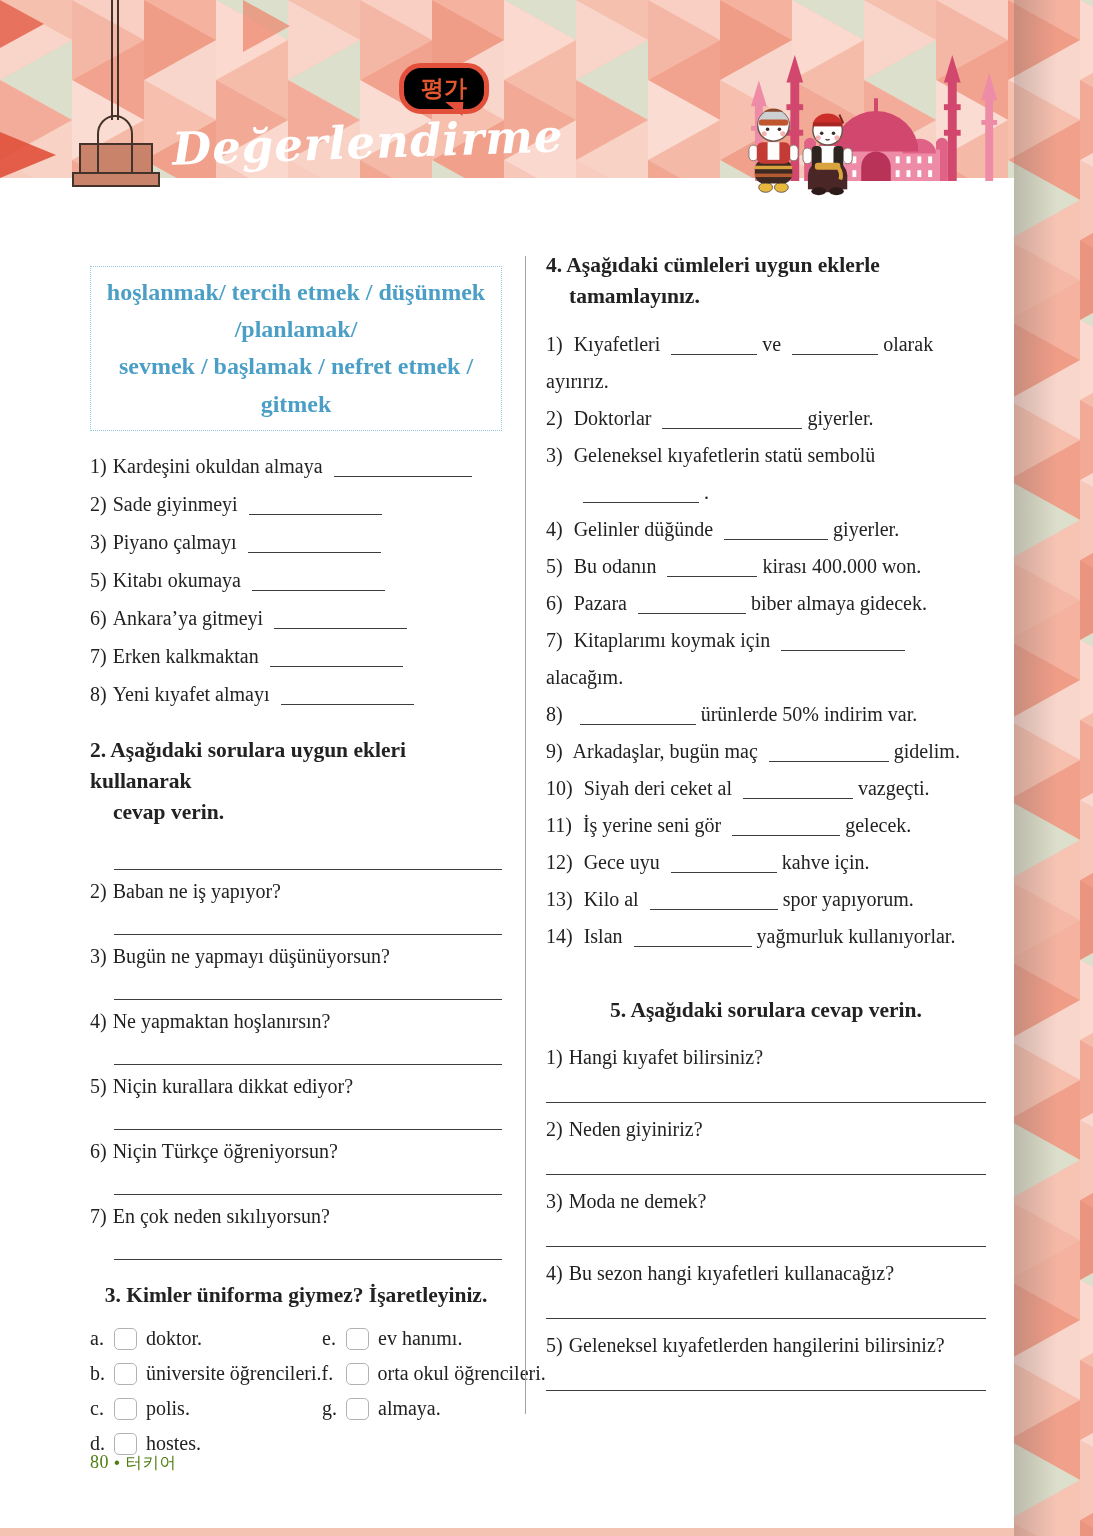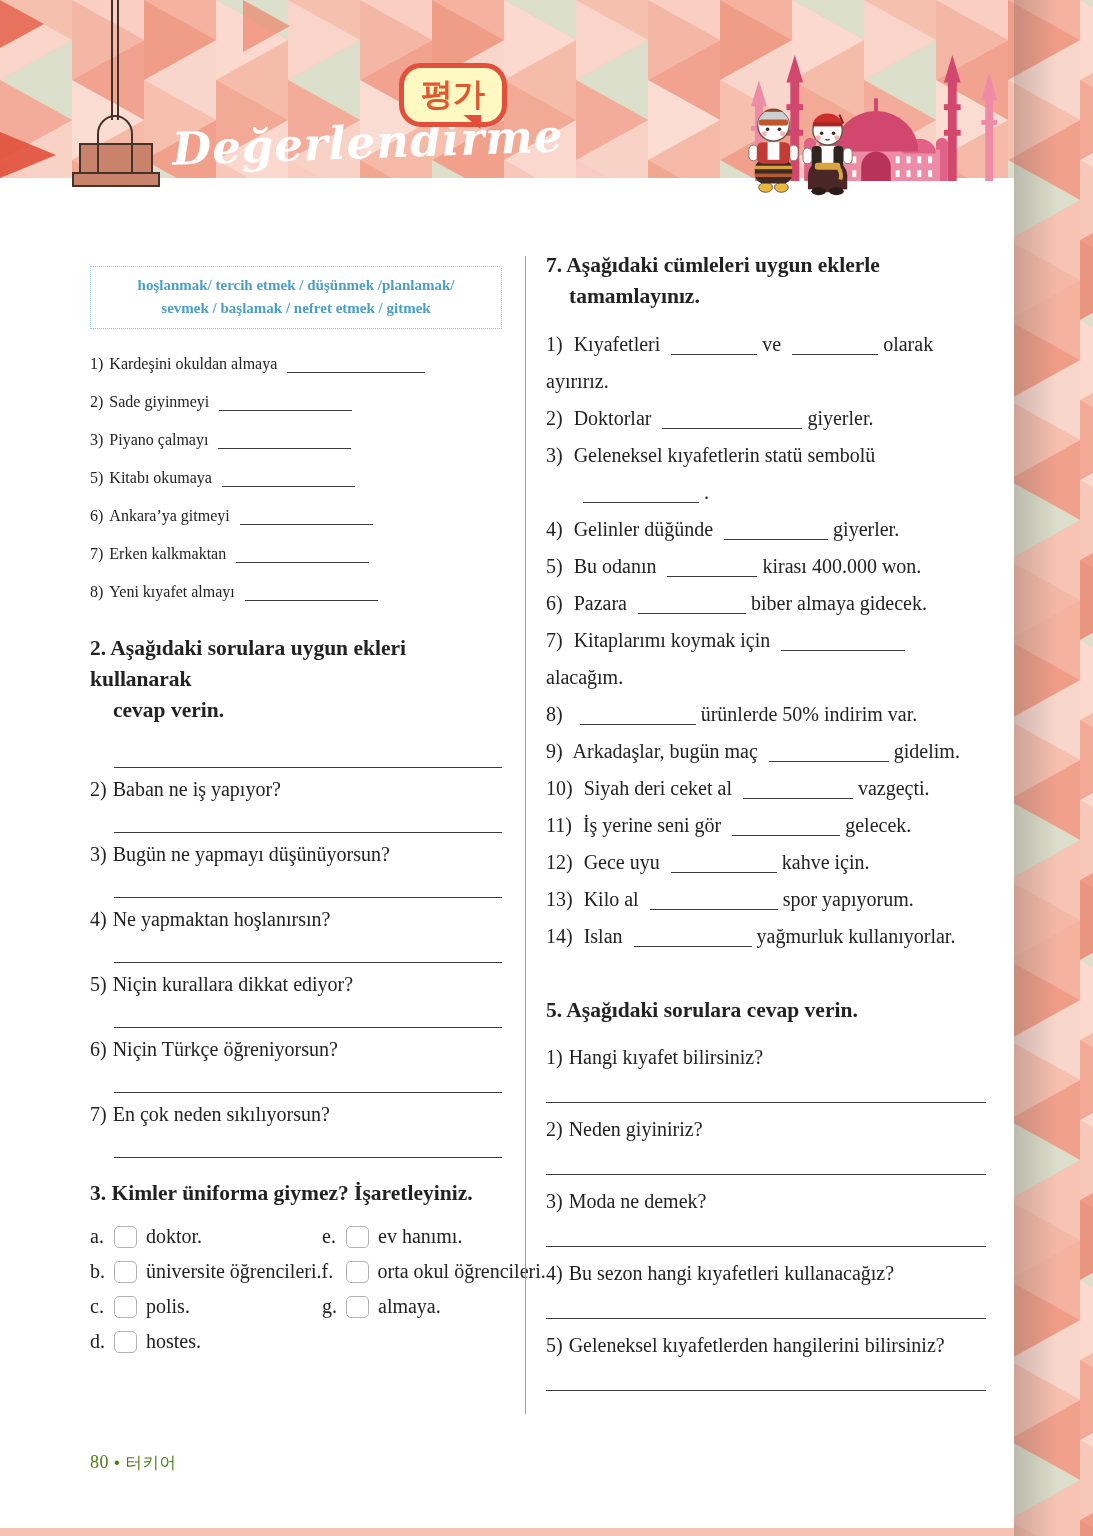--- a/index.html
+++ b/index.html
@@ -10,42 +10,42 @@
   .header-banner{position:absolute;left:0;top:0;width:1014px;height:178px;z-index:1;}
   .side-strip{position:absolute;right:0;top:0;width:79px;height:1536px;z-index:1;}
   .side-strip .shadow{position:absolute;left:0;top:0;width:100%;height:100%;
       background:linear-gradient(90deg, rgba(110,100,96,.30), rgba(110,100,96,0) 55%);}
   .bottom-strip{position:absolute;left:0;bottom:0;width:1014px;height:8px;background:#f5c3b2;z-index:1;}
 
   .lamp{position:absolute;left:68px;top:0;z-index:3;}
   .script-title{position:absolute;left:172px;top:116px;z-index:3;
       font-family:"DejaVu Serif", serif;font-style:italic;font-weight:bold;
       font-size:45px;color:#ffffff;letter-spacing:1px;transform:rotate(-2deg);}
-  .badge{position:absolute;left:399px;top:63px;z-index:4;background:#fef9c3;
+  .badge{position:absolute;left:399px;top:63px;z-index:4;background:#000000;
       border:5px solid #e2503c;border-radius:22px;padding:5px 17px;
-      font-family:"DejaVu Sans", sans-serif;font-weight:bold;font-size:32px;color:#e2572e;}
+      font-family:"DejaVu Sans", sans-serif;font-weight:bold;font-size:23px;color:#e2572e;}
   .badge::after{content:"";position:absolute;right:14px;bottom:-16px;width:0;height:0;
       border:9px solid transparent;border-top:14px solid #e2503c;transform:skewX(30deg);}
   .mosque{position:absolute;left:742px;top:55px;z-index:2;}
   .kids{position:absolute;left:744px;top:100px;z-index:3;}
 
   
   .content{position:absolute;left:90px;top:250px;width:896px;display:flex;z-index:5;}
   .col-left{width:412px;flex:none;}
   .divider{width:1px;background:#a3a3a3;margin-left:23px;height:1158px;margin-top:6px;flex:none;}
   .col-right{flex:1;padding-left:20px;}
 
   .sec-title{font-size:21.5px;font-weight:bold;line-height:1.45;margin:0 0 12px 0;}
   .sec-title .line2{display:block;padding-left:23px;}
-  .sec-title.single{margin-bottom:16px;}
-
-  .word-bank{border:1.6px dotted #93cbe2;color:#4b9fc6;font-weight:bold;font-size:15px;
+  .sec-title.single{margin-bottom:16px;text-align:center;}
+
+  .word-bank{border:1.6px dotted #93cbe2;color:#4b9fc6;font-weight:bold;font-size:24px;
       line-height:1.55;text-align:center;padding:7px 4px;margin:16px 0 16px 0;}
 
-  .s1-row{font-size:16px;line-height:38px;white-space:nowrap;}
+  .s1-row{font-size:20px;line-height:38px;white-space:nowrap;}
   .inum{margin-right:6px;}
   .blank{display:inline-block;border-bottom:1.4px solid #3c3c3c;height:20px;
       vertical-align:-4px;margin-left:6px;}
   .indent{display:inline-block;width:26px;}
 
   .qa{margin-bottom:6px;}
   .qa .q{font-size:20px;line-height:28px;margin-top:7px;}
   .ans-line{border-bottom:1.4px solid #3c3c3c;height:29px;margin-left:24px;margin-bottom:2px;}
 
   .s2-block{margin-top:22px;}
@@ -389,21 +389,21 @@
           </div>
       </div>
 
     </div>
 
     <div class="divider"></div>
 
     <div class="col-right">
 
       <div class="sec-title">
-        <span>7. Aşağıdaki cümleleri uygun eklerle</span>
+        <span>4. Aşağıdaki cümleleri uygun eklerle</span>
         <span class="line2">tamamlayınız.</span>
       </div>
 
       <div id="s4-items" class="fill-rows">
           <div class="fill-row"><span class="inum">1)</span> Kıyafetleri <span class="blank" style="width: 86px;"></span> ve <span class="blank" style="width: 86px;"></span> olarak ayırırız.</div>
           <div class="fill-row"><span class="inum">2)</span> Doktorlar <span class="blank" style="width: 140px;"></span> giyerler.</div>
           <div class="fill-row"><span class="inum">3)</span> Geleneksel kıyafetlerin statü sembolü<br><span class="indent"></span> <span class="blank" style="width: 116px;"></span> .</div>
           <div class="fill-row"><span class="inum">4)</span> Gelinler düğünde <span class="blank" style="width: 104px;"></span> giyerler.</div>
           <div class="fill-row"><span class="inum">5)</span> Bu odanın <span class="blank" style="width: 90px;"></span> kirası 400.000 won.</div>
           <div class="fill-row"><span class="inum">6)</span> Pazara <span class="blank" style="width: 108px;"></span> biber almaya gidecek.</div>

